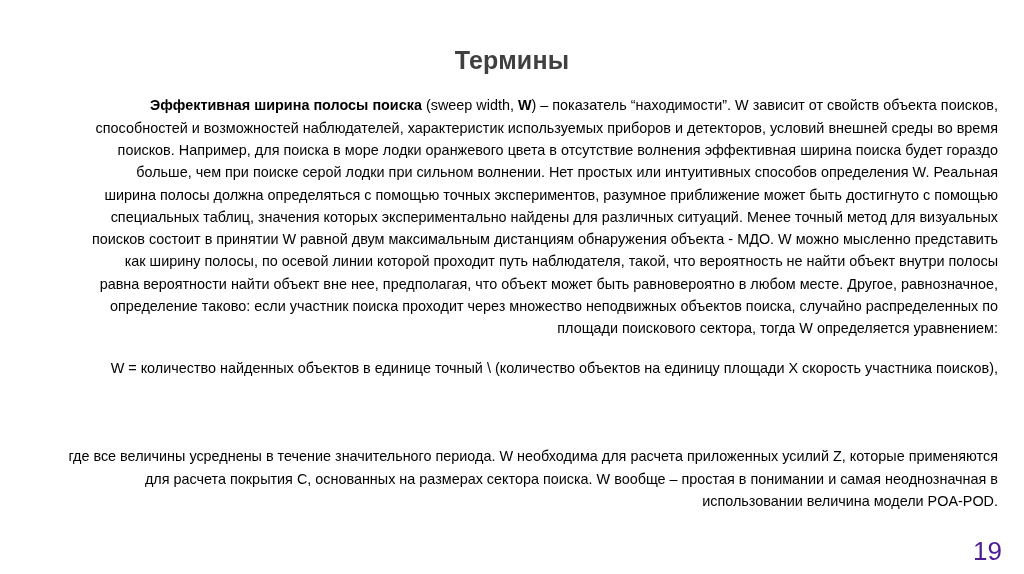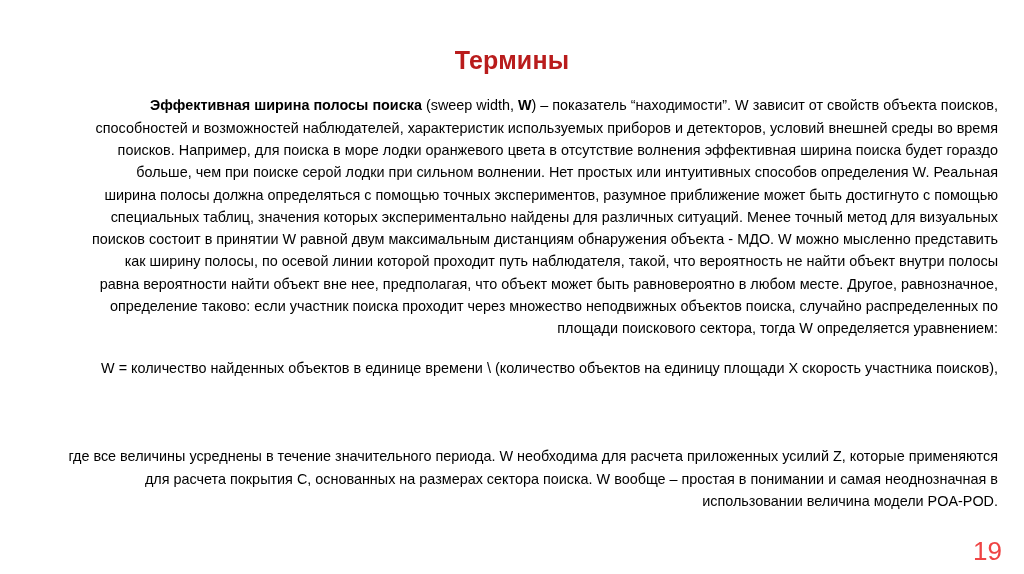--- a/index.html
+++ b/index.html
@@ -26,21 +26,21 @@
   .slide-title {
     position: absolute;
     top: 28px;
     left: 0;
     width: 1024px;
     text-align: center;
     font-size: 25px;
     font-weight: bold;
     line-height: 30px;
     letter-spacing: 0.2px;
-    color: #b91c1c;
+    color: #404040;
   }
 
   
   .body-block {
     position: absolute;
     left: 60px;
     width: 910px;
     font-size: 14.4px;
     line-height: 22.3px;
     color: #000000;
@@ -61,34 +61,34 @@
     font-weight: bold;
   }
 
   
   .page-number {
     position: absolute;
     right: 22px;
     bottom: 8px;
     font-size: 26px;
     line-height: 30px;
-    color: #ef4444;
+    color: #4c1d95;
     text-align: right;
   }
 </style>
 </head>
 <body>
 
 <div class="slide">
 
   <h1 class="slide-title">Термины</h1>
 
   <p class="body-block block-definition">
     <span class="lead-term">Эффективная ширина полосы поиска</span><span> (sweep width, </span><span class="sym">W</span><span>) </span><span>– показатель “находимости”. W зависит от свойств объекта поисков, способностей и возможностей наблюдателей, характеристик используемых приборов и детекторов, условий внешней среды во время поисков. Например, для поиска в море лодки оранжевого цвета в отсутствие волнения эффективная ширина поиска будет гораздо больше, чем при поиске серой лодки при сильном волнении. Нет  простых или интуитивных способов определения W. Реальная ширина полосы должна определяться с помощью точных экспериментов, разумное приближение может быть достигнуто с помощью специальных таблиц, значения которых экспериментально найдены для различных ситуаций. Менее точный метод для визуальных поисков состоит в принятии W равной двум максимальным дистанциям обнаружения объекта - МДО. W можно мысленно представить как ширину полосы, по осевой линии которой проходит путь наблюдателя, такой, что вероятность не найти объект внутри полосы равна вероятности найти объект вне нее, предполагая, что объект может быть равновероятно в любом месте. Другое, равнозначное, определение таково: если участник поиска проходит через множество неподвижных объектов поиска, случайно распределенных по площади поискового сектора, тогда W определяется уравнением:</span>
   </p>
 
-  <p class="body-block block-formula">W = количество найденных объектов в единице времени \ (количество объектов на единицу площади X скорость участника поисков),</p>
+  <p class="body-block block-formula">W = количество найденных объектов в единице точный \ (количество объектов на единицу площади X скорость участника поисков),</p>
 
   <p class="body-block block-closing">где все величины усреднены в течение значительного периода. W необходима для расчета приложенных усилий Z, которые применяются для расчета покрытия C, основанных на размерах сектора поиска. W вообще – простая в понимании и самая неоднозначная в использовании величина модели POA-POD.</p>
 
   <div class="page-number">19</div>
 
 </div>
 
 </body></html>

